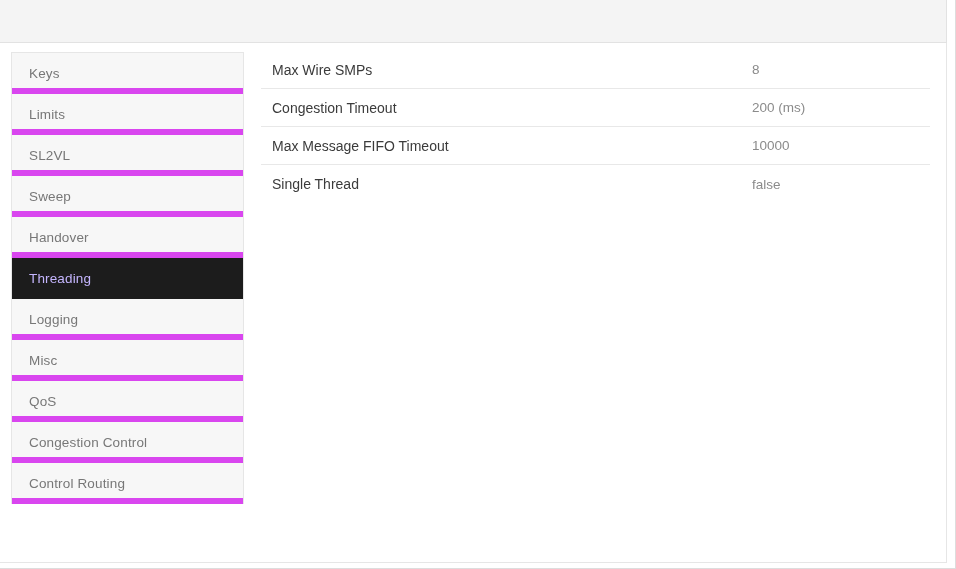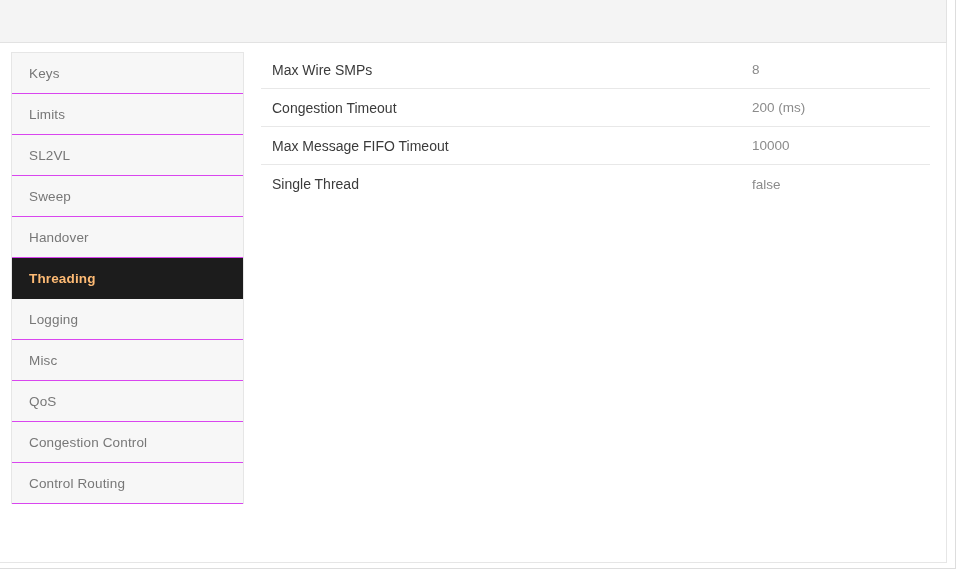--- a/index.html
+++ b/index.html
@@ -65,30 +65,29 @@
   .nav-item {
     position: relative;
     height: 41px;
     line-height: 41px;
     box-sizing: border-box;
     padding: 0 0 0 17px;
     font-size: 13.5px;
     color: #777777;
     letter-spacing: 0.15px;
     background: #f7f7f7;
-    border-bottom: 1px solid #d946ef;
+    border-bottom: 6px solid #d946ef;
     white-space: nowrap;
     overflow: hidden;
     cursor: pointer;
   }
   .nav-item.active {
     background: #1c1c1c;
-    color: #fdba74;
+    color: #c4b5fd;
     border-bottom-color: #1c1c1c;
-    font-weight: bold;
   }
 
   
   #settings-panel {
     position: absolute;
     left: 261px;
     top: 8px;
     width: 669px;
   }
   .setting-row {

